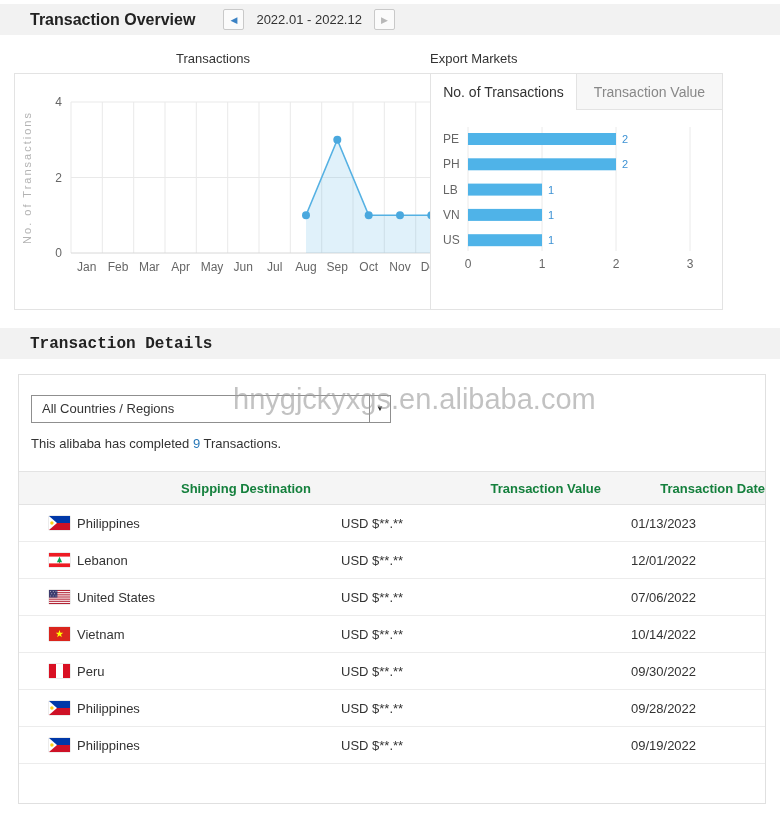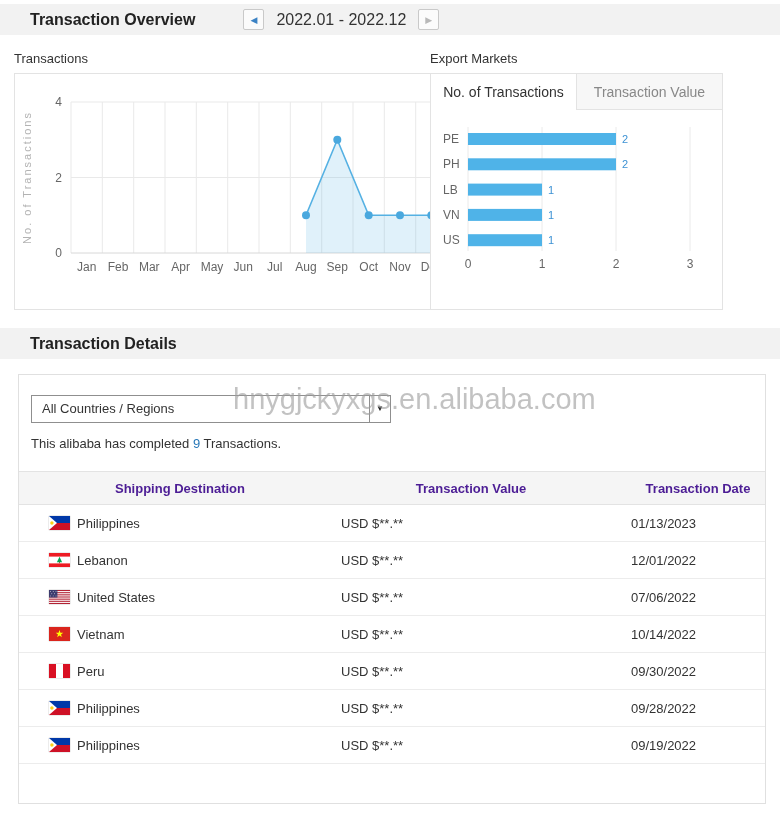--- a/index.html
+++ b/index.html
@@ -1,66 +1,66 @@
 <!DOCTYPE html>
 <html><head>
 <meta charset="utf-8">
 <style>
   * { margin:0; padding:0; box-sizing:border-box; }
   html,body { width:780px; height:813px; overflow:hidden; background:#fff;
     font-family:"Liberation Sans", sans-serif; color:#333; }
   .section-bar { background:#f2f2f2; height:31px; display:flex; align-items:center;
     padding-left:30px; }
-  .section-bar.first { margin-top:4px;gap:20px; }
+  .section-bar.first { margin-top:4px; }
   .section-title { font-size:16px; font-weight:bold; color:#222; }
   .date-nav { display:flex; align-items:center; margin-left:28px; }
   .nav-btn { width:21px; height:21px; border:1px solid #c9c9c9; background:#fbfbfb;
     border-radius:2px; display:flex; align-items:center; justify-content:center;
     font-size:9px; cursor:pointer; }
   .nav-btn.prev { color:#3b82c4; }
   .nav-btn.next { color:#b8b8b8; }
-  .date-range { font-size:16px; color:#333; margin:16px 12px;text-align:right; }
+  .date-range { font-size:13px; color:#333; margin:16px 12px;text-align:right; }
 
   .charts-row { display:flex; gap:18px; padding:16px 3px 0 14px; }
-  .chart-col-left { width:398px; }
+  .chart-col-left { width:398px;text-align:center; }
   .chart-col-right { flex:1; }
   .chart-label { font-size:13px; color:#333; margin-bottom:7px; }
   .panel { border:1px solid #e3e3e3; background:#fff; }
   .line-panel { width:452px; height:237px; }
   .bar-panel { width:293px; height:237px; }
 
   .tabs { display:flex; height:36px; }
   .tab { flex:1; display:flex; align-items:center; justify-content:center;
     font-size:14px; cursor:pointer; }
   .tab.active { color:#333; background:#fff; }
   .tab.inactive { color:#888; background:#f7f7f7;
     border-left:1px solid #e3e3e3; border-bottom:1px solid #e3e3e3; }
 
   svg text.tick { font-family:"Liberation Sans",sans-serif; font-size:12px; fill:#666; }
   svg text.val  { font-family:"Liberation Sans",sans-serif; font-size:11px; fill:#3d92d4; }
   svg text.ylab { font-family:"Liberation Sans",sans-serif; font-size:11px; fill:#b3b3b3; letter-spacing:2px; }
 
-  .details-bar { margin-top:18px; }
+  .details-bar { margin-top:18px;font-family:Liberation Mono, monospace; }
   .details-panel { position:relative; margin:15px 14px 0 18px; width:748px;
     height:430px; border:1px solid #e0e0e0; background:#fff; }
   .watermark { position:absolute; left:214px; top:8px; font-size:29px; color:#9e9e9e;
     opacity:.62; white-space:nowrap; z-index:3; pointer-events:none; }
   .select-box { position:relative; margin:20px 11px 0 12px; width:360px; height:28px;
     border:1px solid #8f8f8f; font-size:13px; color:#333; line-height:26px;
     padding-left:10px; cursor:pointer; background:#fff; }
   .select-arrow { position:absolute; right:0; top:0; width:21px; height:26px;
     border-left:1px solid #8f8f8f; display:flex; align-items:center;
     justify-content:center; font-size:8px; color:#111; }
   .summary { font-size:13px; color:#333; margin:13px 0 0 12px; }
   .summary .count { color:#2878b8; }
 
   table.tx { width:100%; border-collapse:collapse; margin-top:20px; }
   table.tx th { background:#f5f5f5; border-top:1px solid #e3e3e3;
-    border-bottom:1px solid #e3e3e3; font-size:13px; font-weight:bold; color:#4c1d95;
-    text-align:center; height:33px; padding-left:30px; }
+    border-bottom:1px solid #e3e3e3; font-size:13px; font-weight:bold; color:#15803d;
+    text-align:right; height:33px; padding-left:30px; }
   table.tx th.c1 { width:292px; } table.tx th.c2 { width:290px; }
   table.tx td { font-size:13px; color:#333; height:37px;
     border-bottom:1px solid #ececec; padding-left:30px; }
   .flag { width:21px; height:14px; display:inline-block; margin-right:7px;
     vertical-align:-2px; box-shadow:0 0 1px rgba(0,0,0,.45); }
 </style>
 </head>
 <body>
 
 <div class="section-bar first">

